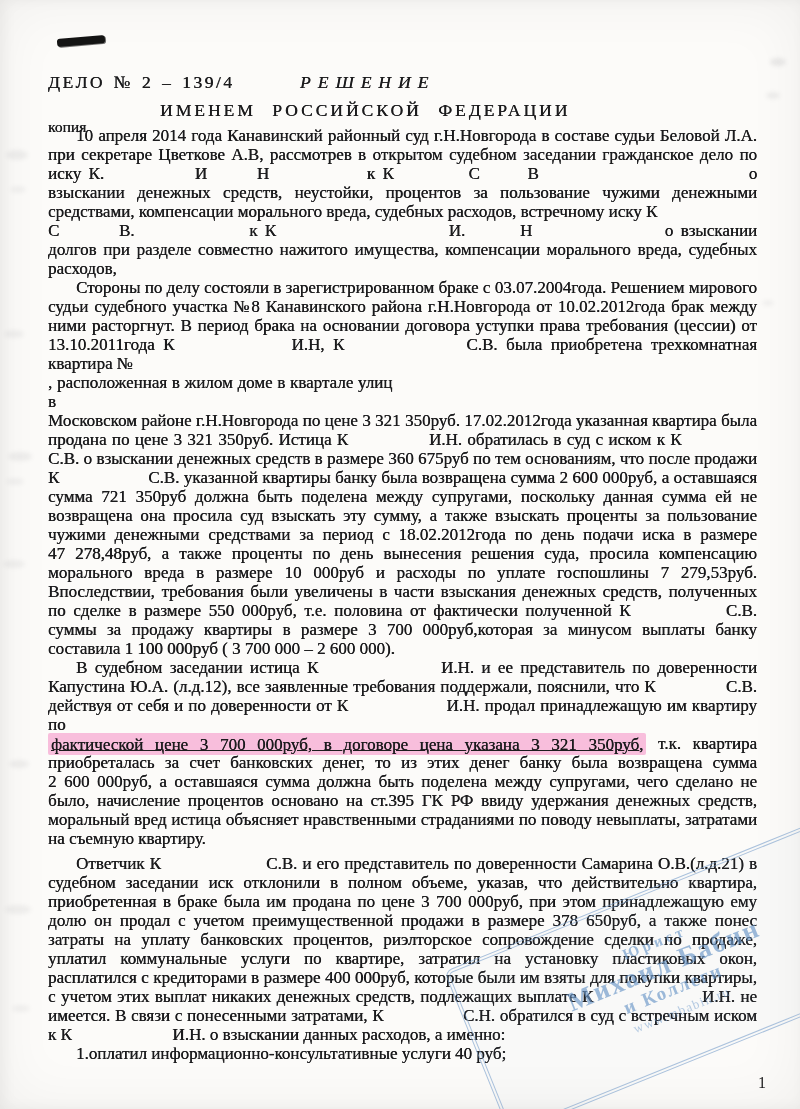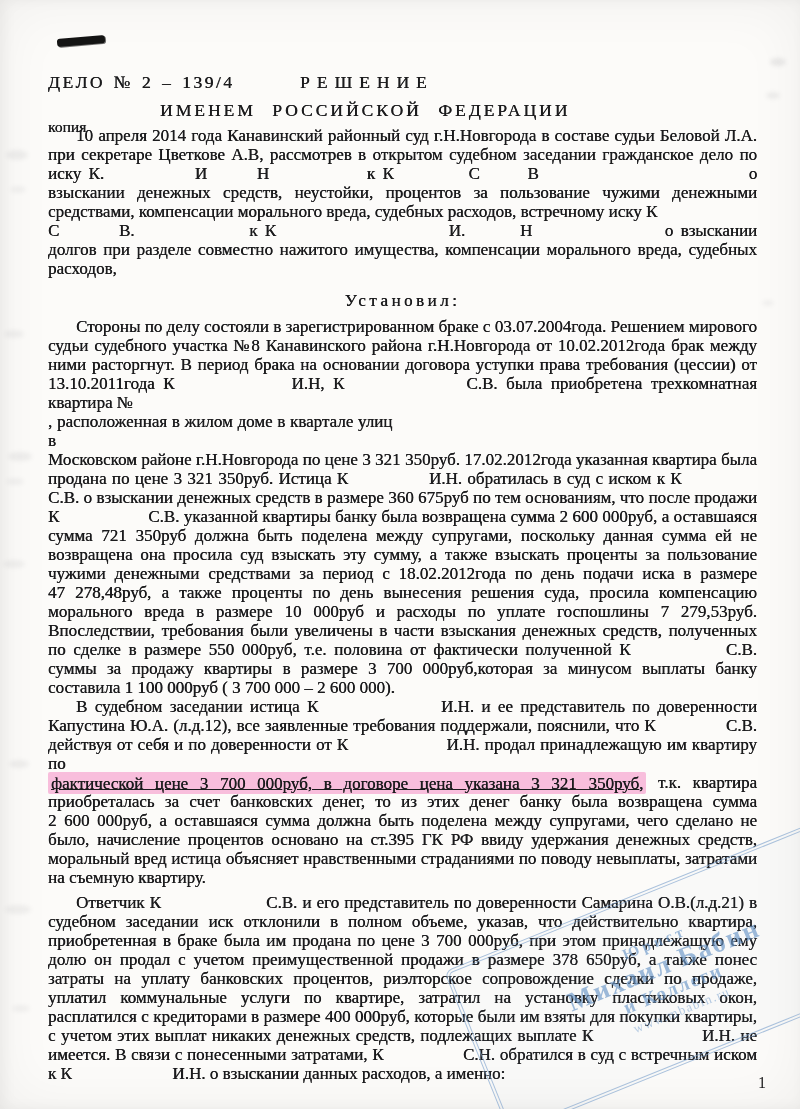--- a/index.html
+++ b/index.html
@@ -17,21 +17,21 @@
 
   
   .pen-mark{
     position:absolute;left:57px;top:37px;width:48px;height:8px;
     background:#141414;border-radius:3px;transform:rotate(-5deg);
     box-shadow:1px 1px 0 rgba(20,20,20,.6);
   }
 
   .header{position:absolute;left:48px;top:72px;width:709px;font-size:17.5px;}
   .case-number{position:absolute;left:0;top:0;letter-spacing:2.5px;word-spacing:2px;white-space:nowrap;}
-  .decision-title{position:absolute;left:252px;top:0;letter-spacing:7px;white-space:nowrap;}
+  .decision-title{position:absolute;left:252px;top:0;letter-spacing:7px;white-space:nowrap;font-style:italic;}
   .decision-subtitle{position:absolute;left:112px;top:28px;letter-spacing:3px;word-spacing:9px;white-space:nowrap;}
   .copy-label{position:absolute;left:0;top:46px;font-size:15.5px;}
 
   .body{
     position:absolute;left:48px;top:126px;width:709px;
     font-size:17px;line-height:19px;
     text-align:justify;
     hyphens:none;
   }
   .para{margin:0;}
@@ -89,24 +89,24 @@
 
   <div class="header">
     <div class="case-number thick">ДЕЛО № 2 – 139/4</div>
     <div class="decision-title thick">РЕШЕНИЕ</div>
     <div class="decision-subtitle thick">ИМЕНЕМ РОССИЙСКОЙ ФЕДЕРАЦИИ</div>
     <div class="copy-label thick">копия</div>
   </div>
 
   <div class="body thick">
       <p class="para indent"><span class="seg">10 апреля 2014 года Канавинский районный суд г.Н.Новгорода  в составе судьи Беловой Л.А. при секретаре Цветкове А.В, рассмотрев в открытом судебном заседании гражданское дело по иску К.</span> <span class="gap" style="width: 76px;"></span> <span class="seg">И</span> <span class="gap" style="width: 35px;"></span> <span class="seg">Н</span> <span class="gap" style="width: 83px;"></span> <span class="seg">к К</span> <span class="gap" style="width: 60px;"></span> <span class="seg">С</span> <span class="gap" style="width: 33px;"></span> <span class="seg">В</span> <span class="gap" style="width: 195px;"></span> <span class="seg">о взыскании денежных средств, неустойки, процентов за пользование чужими денежными средствами, компенсации морального вреда, судебных расходов, встречному иску К</span> <br><span class="seg">С</span> <span class="gap" style="width: 45px;"></span> <span class="seg">В.</span> <span class="gap" style="width: 100px;"></span> <span class="seg">к К</span> <span class="gap" style="width: 158px;"></span> <span class="seg">И.</span> <span class="gap" style="width: 40px;"></span> <span class="seg">Н</span> <span class="gap" style="width: 118px;"></span> <span class="seg">о взыскании долгов при разделе совместно нажитого имущества, компенсации морального вреда, судебных расходов,</span> </p>
-      <div class="heading thick">Установил:</div>
       <p class="para indent"><span class="seg">Стороны по делу состояли в зарегистрированном браке с 03.07.2004года. Решением мирового судьи судебного участка №8 Канавинского района г.Н.Новгорода  от 10.02.2012года брак между ними расторгнут. В период брака на основании договора уступки права требования (цессии) от 13.10.2011года К</span> <span class="gap" style="width: 100px;"></span> <span class="seg">И.Н, К</span> <span class="gap" style="width: 105px;"></span> <span class="seg">С.В. была приобретена трехкомнатная квартира №</span> <br><span class="seg">, расположенная в жилом доме в квартале улиц</span> <span class="gap" style="width: 360px;"></span> <span class="seg">в</span> <br><span class="seg">Московском районе г.Н.Новгорода по цене 3&nbsp;321&nbsp;350руб. 17.02.2012года указанная квартира была продана по цене 3&nbsp;321&nbsp;350руб. Истица К</span> <span class="gap" style="width: 70px;"></span> <span class="seg">И.Н. обратилась в суд с иском к К</span> <span class="gap" style="width: 70px;"></span> <span class="seg">С.В. о взыскании денежных средств в размере 360&nbsp;675руб по тем основаниям, что после продажи К</span> <span class="gap" style="width: 80px;"></span> <span class="seg">С.В. указанной квартиры банку была возвращена сумма 2&nbsp;600&nbsp;000руб, а оставшаяся сумма 721&nbsp;350руб должна быть поделена между супругами, поскольку данная сумма ей не возвращена она просила суд взыскать эту сумму, а также взыскать проценты за пользование чужими денежными средствами за период с 18.02.2012года по день подачи иска в размере 47&nbsp;278,48руб, а также проценты по день вынесения решения суда, просила компенсацию морального вреда в размере 10&nbsp;000руб и расходы по уплате госпошлины 7&nbsp;279,53руб. Впоследствии, требования были увеличены в части взыскания денежных средств, полученных по сделке в размере 550&nbsp;000руб, т.е. половина от фактически полученной К</span> <span class="gap" style="width: 80px;"></span> <span class="seg">С.В. суммы за продажу квартиры в размере 3&nbsp;700&nbsp;000руб,которая за минусом  выплаты банку составила 1&nbsp;100&nbsp;000руб ( 3&nbsp;700&nbsp;000 – 2&nbsp;600&nbsp;000).</span> </p>
       <p class="para indent"><span class="seg">В судебном заседании истица К</span> <span class="gap" style="width: 108px;"></span> <span class="seg">И.Н. и ее представитель по доверенности Капустина Ю.А. (л.д.12), все заявленные требования поддержали, пояснили, что К</span> <span class="gap" style="width: 60px;"></span> <span class="seg">С.В. действуя от себя и по доверенности от К</span> <span class="gap" style="width: 88px;"></span> <span class="seg">И.Н. продал принадлежащую им квартиру по</span> <br><span class="hl">фактической цене 3&nbsp;700&nbsp;000руб,  в договоре  цена указана 3&nbsp;321&nbsp;350руб,</span> <span class="seg">т.к. квартира приобреталась за счет банковских денег, то из этих денег банку была возвращена сумма 2&nbsp;600&nbsp;000руб, а оставшаяся сумма должна быть поделена между супругами, чего сделано не было, начисление процентов основано на ст.395 ГК РФ ввиду удержания денежных средств, моральный вред истица объясняет нравственными страданиями по поводу невыплаты, затратами на съемную квартиру.</span> </p>
       <p class="para indent" style="margin-top: 6px;"><span class="seg">Ответчик К</span> <span class="gap" style="width: 95px;"></span> <span class="seg">С.В. и его представитель по доверенности Самарина О.В.(л.д.21) в судебном заседании иск отклонили в полном объеме, указав, что действительно квартира, приобретенная в браке была им продана по цене 3&nbsp;700&nbsp;000руб, при этом принадлежащую ему долю он продал с учетом преимущественной продажи в размере 378&nbsp;650руб, а также понес затраты на уплату банковских процентов, риэлторское сопровождение сделки по продаже, уплатил коммунальные услуги по квартире, затратил на установку пластиковых окон, расплатился с кредиторами в размере 400&nbsp;000руб, которые были им взяты для покупки квартиры, с учетом этих выплат никаких денежных средств, подлежащих выплате К</span> <span class="gap" style="width: 98px;"></span> <span class="seg">И.Н. не имеется. В связи с понесенными затратами, К</span> <span class="gap" style="width: 70px;"></span> <span class="seg">С.Н. обратился в суд с встречным иском к К</span> <span class="gap" style="width: 92px;"></span> <span class="seg">И.Н. о взыскании данных расходов, а именно:</span> </p>
+      <p class="para indent"><span class="seg">1.оплатил информационно-консультативные услуги 40 руб;</span> </p>
     </div>
 
   <div class="stamp">
     <div class="wm1">Юрист</div>
     <div class="wm2">Михаил Бабин</div>
     <div class="wm3">и Коллеги</div>
     <div class="wm4">www.mbabin.ru</div>
   </div>
 
   <div class="page-number">1</div>

